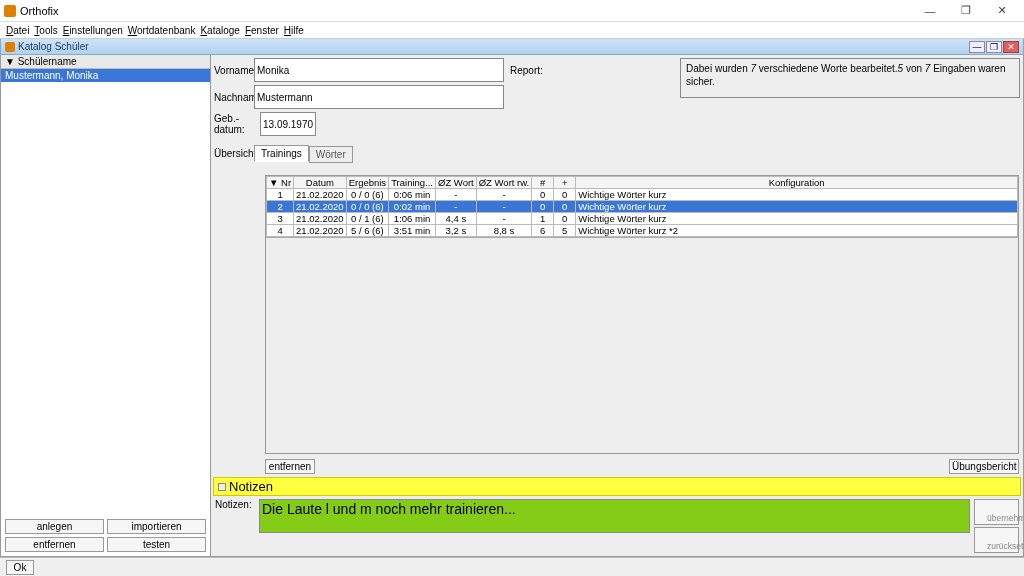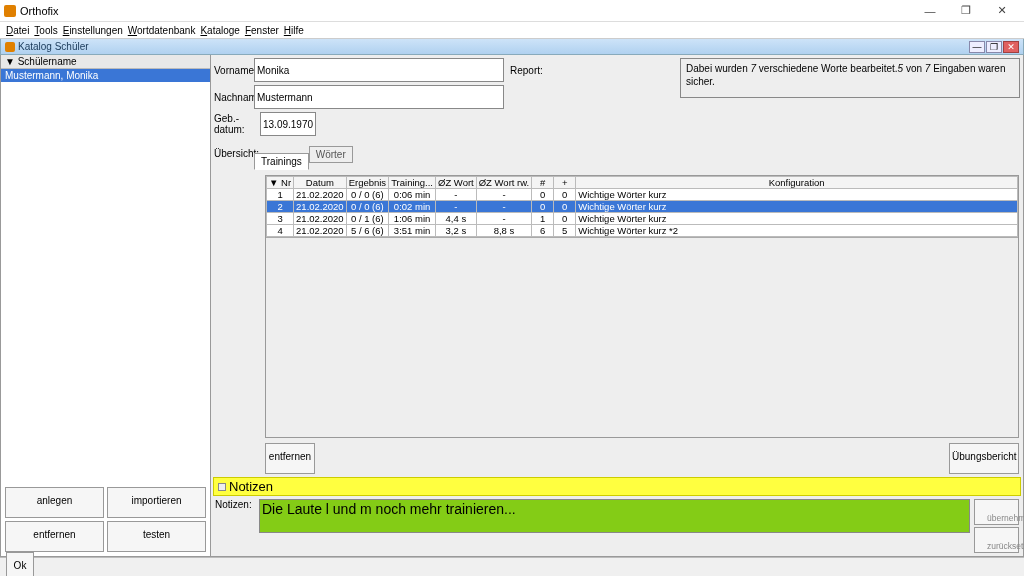--- a/index.html
+++ b/index.html
@@ -16,33 +16,33 @@
   .mdi-titlebar .mt { flex:1; color:#1a3a5a; }
   .mdi-titlebar .mdc { display:flex; gap:1px; }
   .mdi-titlebar .mdc div { width:16px; height:12px; font-size:9px; display:flex; align-items:center; justify-content:center; background:#eef; border:1px solid #88a; }
   .mdi-titlebar .mdc .close { background:#e06060; color:#fff; border-color:#a04040; }
   .workarea { display:flex; height:calc(576px - 22px - 17px - 16px - 19px); }
   .sidebar { width:211px; background:#fff; border:1px solid #999; border-top:none; display:flex; flex-direction:column; }
   .sidebar-head { background:#e8e8e8; padding:1px 4px; font-size:10px; border-bottom:1px solid #bbb;}
   .sidebar-list { flex:1; }
   .sidebar-list .sel { background:#3a76d6; color:#fff; padding:1px 4px; }
   .sidebar-btns { padding:4px; display:grid; grid-template-columns:1fr 1fr; gap:3px; }
-  .btn { background:#f6f6f6; border:1px solid #999; padding:7px 2px; text-align:center; font-size:10px; cursor:default; height:31px; line-height:12px;}
+  .btn { background:#f6f6f6; border:1px solid #999; padding:1px 2px; text-align:center; font-size:10px; cursor:default; height:15px; line-height:12px;}
   .main { flex:1; background:#eee; border:1px solid #999; border-left:none; border-top:none; display:flex; flex-direction:column; }
   .form-area { display:flex; padding:3px; gap:4px; }
   .form-left { flex:1; }
   .form-row { display:flex; align-items:center; margin-bottom:3px; }
   .form-row label { width:40px; font-size:10px; }
   .form-row input { border:1px solid #888; font-size:10px; padding:1px 2px; background:#fff; height:24px;}
   .report-box { width:340px; border:1px solid #888; background:#eee; padding:3px 5px; font-size:10px; line-height:1.3; height:40px;}
   .report-box i { font-style:italic; }
   .overview-row { display:flex; padding:2px 3px; }
   .overview-row label { width:40px; font-size:10px; margin-top:4px;}
   .tabs { display:flex; gap:0; margin-left:0;}
-  .tab { border:1px solid #999; border-bottom:1px solid #fff; background:#fff; padding:2px 6px; font-size:10px; position:relative; top:9px; z-index:2;}
+  .tab { border:1px solid #999; border-bottom:1px solid #fff; background:#fff; padding:2px 6px; font-size:10px; position:relative; top:1px; z-index:2;}
   .tab.inactive { background:#eee; border-bottom:1px solid #999; color:#555; top:2px; z-index:1;}
   .grid-wrap { flex:1; margin:12px 4px 2px 54px; border:1px solid #999; background:#d946ef; overflow:hidden; display:flex; flex-direction:column;}
   .grid { border-bottom:1px solid #aaa;}
   table { border-collapse:collapse; width:100%; font-size:9.5px; background:#fff;}
   th, td { border:1px solid #bbb; padding:0 2px; height:12px; text-align:center; white-space:nowrap; overflow:hidden;}
   th { background:#f4f4f4; font-weight:normal; }
   td.konfig { text-align:left; }
   tr.sel td { background:#3a76d6; color:#fff; }
   .grid-empty { flex:1; background:#eee;}
   .actions-row { display:flex; padding:3px 4px 3px 54px; gap:6px; }

